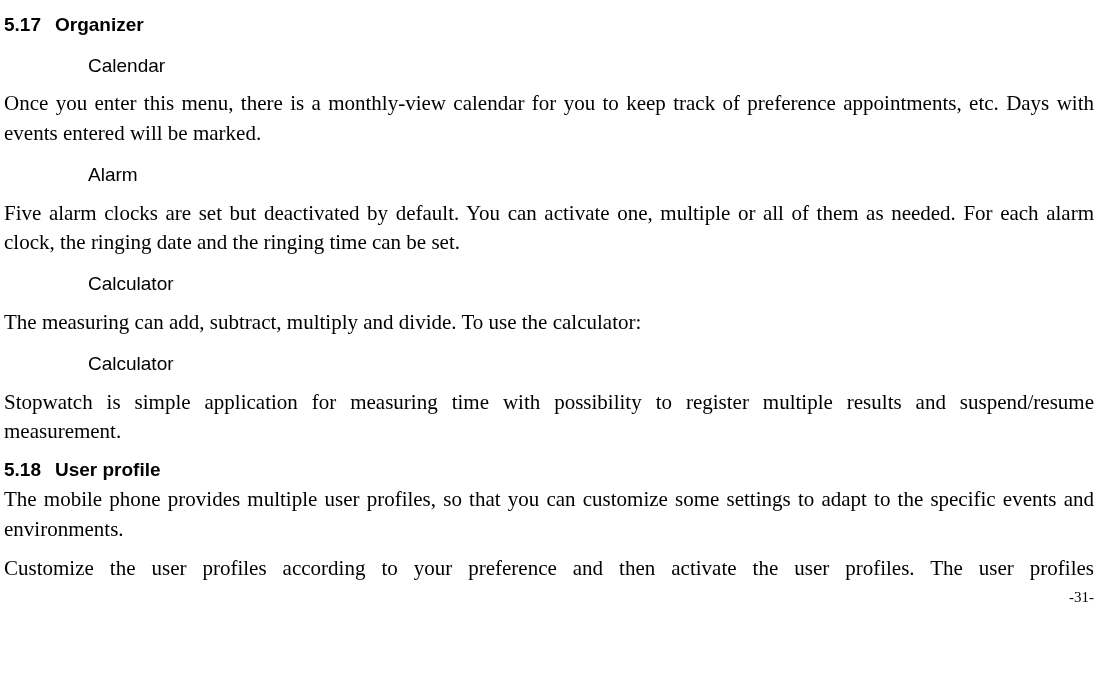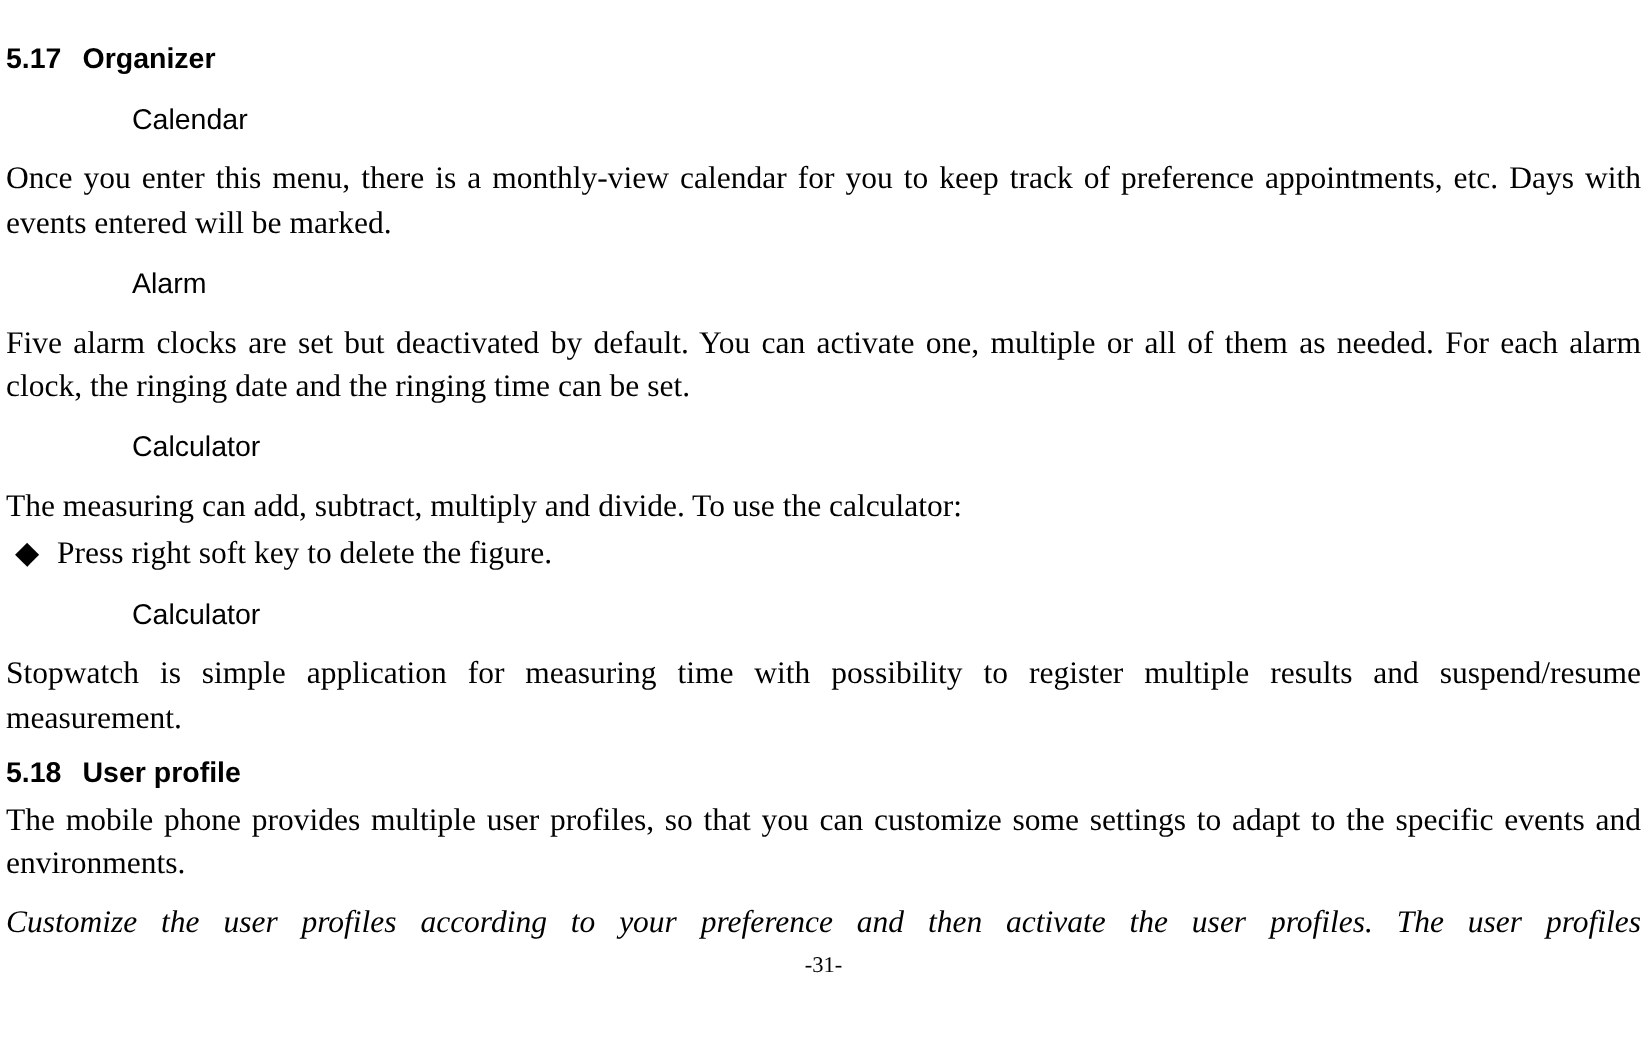--- a/index.html
+++ b/index.html
@@ -10,21 +10,21 @@
       padding: 8px 4px;
       color: #000;
       background: #fff;
       width: 1098px;
       box-sizing: border-box;
     }
     .section-heading {
       font-family: Arial, Helvetica, sans-serif;
       font-weight: bold;
       font-size: 19px;
-      margin-top: 19px;
+      margin-top: 4px;
       margin-bottom: 12px;
     }
     .section-heading .num {
       display: inline-block;
       margin-right: 14px;
     }
     .sub-heading {
       font-family: Arial, Helvetica, sans-serif;
       font-weight: normal;
       font-size: 19px;
@@ -47,21 +47,21 @@
       margin: 0;
       line-height: 1.4;
     }
     .bullets li::before {
       content: "◆";
       position: absolute;
       left: 6px;
       top: 0;
     }
     .page-num {
-      text-align: center;
+      text-align: right;
       font-size: 15px;
       margin-top: 4px;
     }
     .justify-distribute {
       text-align: justify;
       text-align-last: justify;
     }
   </style>
 </head>
 <body>
@@ -72,26 +72,25 @@
 
 <div class="sub-heading">Calendar</div>
 <div class="para">Once you enter this menu, there is a monthly-view calendar for you to keep track of preference appointments, etc. Days with events entered will be marked.</div>
 
 <div class="sub-heading">Alarm</div>
 <div class="para">Five alarm clocks are set but deactivated by default. You can activate one, multiple or all of them as needed. For each alarm clock, the ringing date and the ringing time can be set.</div>
 
 <div class="sub-heading">Calculator</div>
 <div class="para" style="margin-bottom:2px;">The measuring can add, subtract, multiply and divide. To use the calculator:</div>
 <ul class="bullets">
-  <li>Press right soft key to delete the figure.</li>
 </ul>
 
 <div class="sub-heading">Calculator</div>
 <div class="para justify-distribute">Stopwatch is simple application for measuring time with possibility to register multiple results and suspend/resume measurement.</div>
 
 <div class="section-heading" style="margin-top:2px; margin-bottom:0;">
   <span class="num">5.18</span><span>User profile</span>
 </div>
 
 <div class="para">The mobile phone provides multiple user profiles, so that you can customize some settings to adapt to the specific events and environments.</div>
-<div class="para" style="margin-bottom:0; text-align-last:justify;font-style:italic;">Customize the user profiles according to your preference and then activate the user profiles. The user profiles</div>
+<div class="para" style="margin-bottom:0; text-align-last:justify;">Customize the user profiles according to your preference and then activate the user profiles. The user profiles</div>
 
 <div class="page-num">-31-</div>
 
 </body></html>

